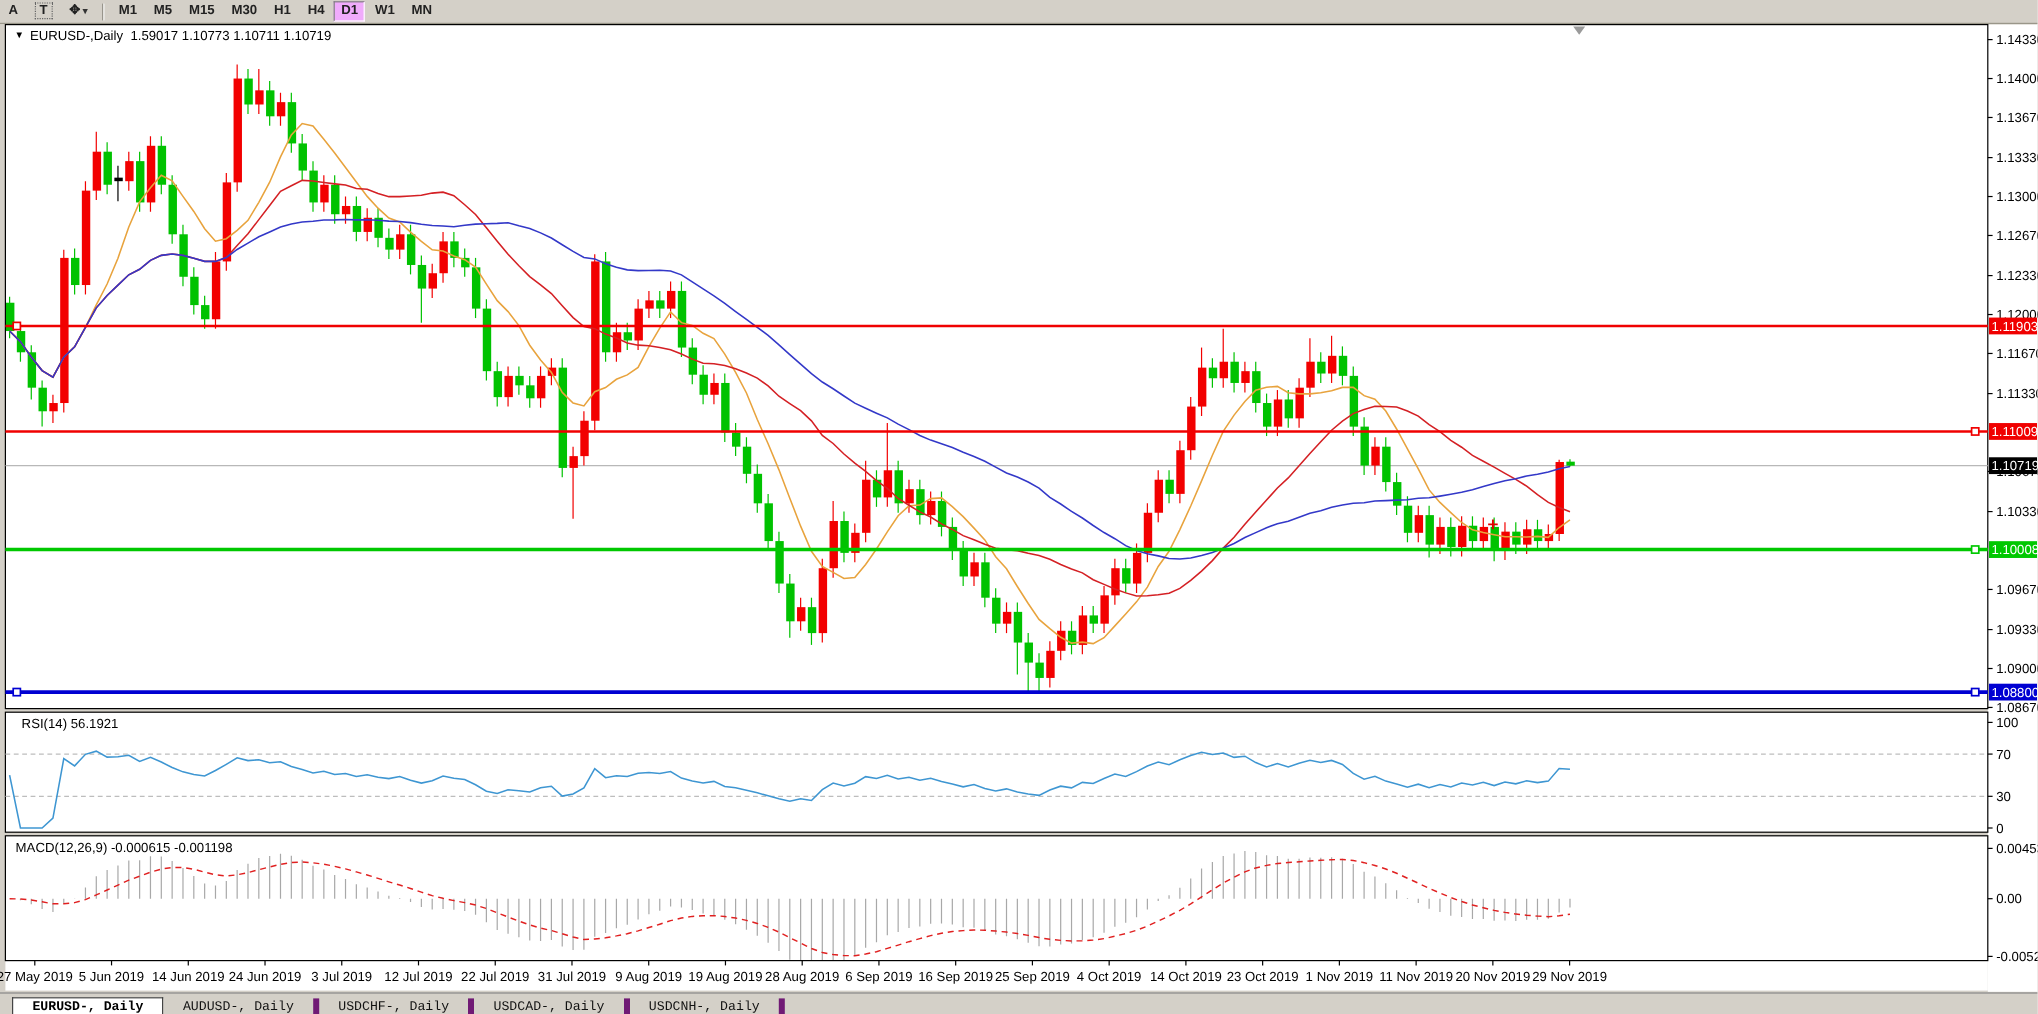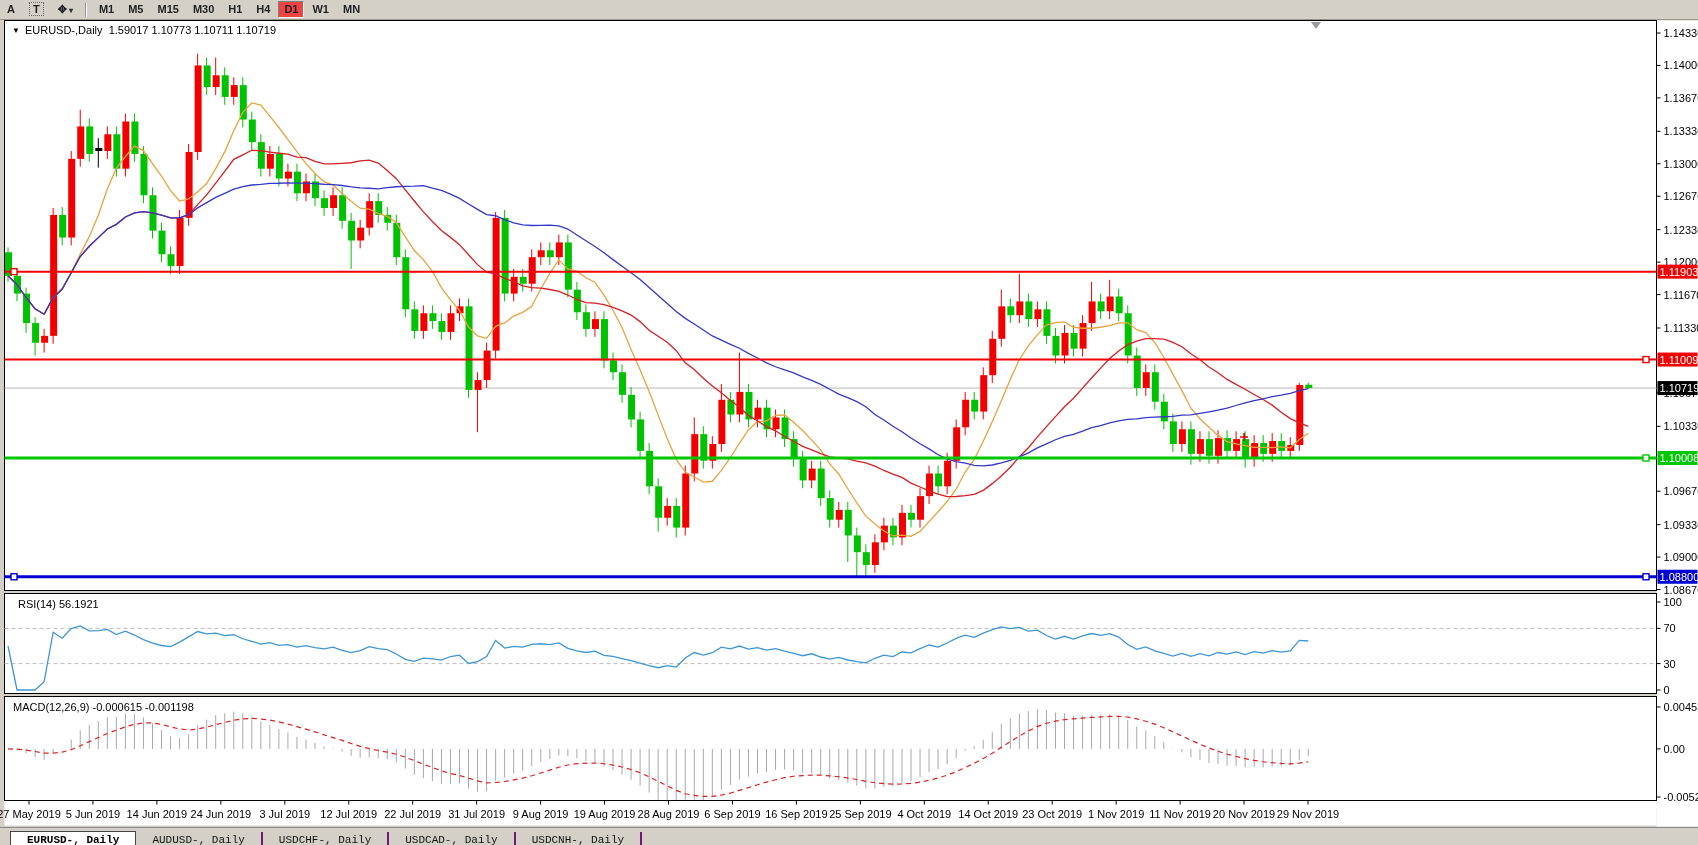--- a/index.html
+++ b/index.html
@@ -4,35 +4,35 @@
 <style>
   html,body{margin:0;padding:0}
   body{width:1698px;height:845px;position:relative;overflow:hidden;background:#d4d0c8;
        font-family:"Liberation Sans",sans-serif;}
   .toolbar{position:absolute;left:0;top:0;width:1698px;height:19px;background:#d4d0c8;
            border-bottom:1px solid #999689;display:flex;align-items:center;z-index:6;
            font:bold 11px "Liberation Sans",sans-serif;color:#222;}
   .tgroup{display:flex;align-items:center;height:19px}
   .tb{padding:0 5px;height:15px;line-height:15px;margin:1px 1px;border:1px solid transparent;
       cursor:default;white-space:nowrap}
-  .tb.active{background:#ef4444;border-color:#808080 #ffffff #ffffff #808080}
+  .tb.active{background:#f0abfc;border-color:#808080 #ffffff #ffffff #808080}
   .tb .caret{font-size:8px;margin-left:2px;color:#333}
   .tb.dashed span.g{border:1px dotted #666;padding:0 3px}
   .sep{width:0;height:14px;border-left:1px solid #98958c;border-right:1px solid #fff;margin:0 5px}
   .overlay{position:absolute;z-index:4;color:#000;font:11px "Liberation Sans",sans-serif;white-space:pre}
   #chart-title{left:12px;top:24px}
   #chart-title .tri{font-size:8px;vertical-align:1px;margin-right:5px}
   #rsi-label{left:18px;top:598px}
   #macd-label{left:13px;top:701px}
   svg{position:absolute;left:0;top:0;z-index:1}
   .tabbar{position:absolute;left:0;top:827px;width:1698px;height:18px;background:#d4d0c8;
           border-top:1px solid #888;display:flex;align-items:flex-end;z-index:6;
           font:11px "Liberation Mono","DejaVu Sans Mono",monospace}
   .tabstub{width:9px;background:#d4d0c8;border-right:1px solid #98958c}
-  .tab{padding:2px 16px 0 16px;border-right:2px solid #701a75;color:#111;cursor:default;white-space:nowrap}
+  .tab{padding:2px 16px 0 16px;border-right:5px solid #701a75;color:#111;cursor:default;white-space:nowrap}
   .tab.active{background:#ffffff;font-weight:bold;border:1px solid #444;border-bottom:none;color:#000}
 </style>
 </head>
 <body>
 
 <div class="toolbar">
   <div class="tgroup" id="tools">
       <div class="tb"><span class="g">A</span></div>
       <div class="tb dashed"><span class="g">T</span></div>
       <div class="tb"><span class="g">✥</span><span class="caret">▾</span></div>

